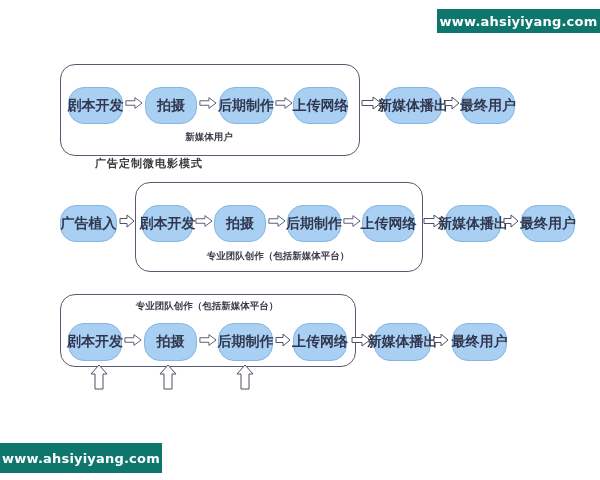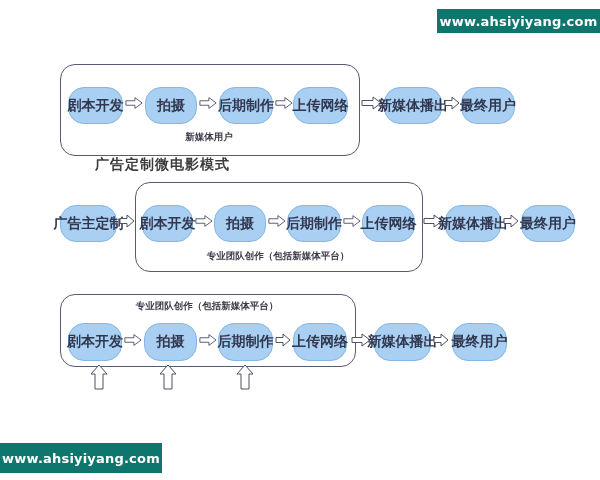--- a/index.html
+++ b/index.html
@@ -15,21 +15,21 @@
   .c1{left:60px;top:64px;width:298px;height:90px;}
   .c2{left:135px;top:182px;width:286px;height:88px;}
   .c3{left:60px;top:294px;width:294px;height:71px;}
 
   .node{position:absolute;background:#a9cff2;border:1px solid #84b7e5;border-radius:16px;
         display:flex;align-items:center;justify-content:center;
         font-size:14px;font-weight:bold;color:#30374e;white-space:nowrap;box-sizing:border-box;}
   .node.big{border-radius:16px;font-size:10px;letter-spacing:2px;}
 
   .clabel{position:absolute;text-align:center;font-size:9.5px;font-weight:bold;color:#3b3b4a;}
-  .caption{position:absolute;font-size:14px;font-weight:bold;color:#3d3d3d;letter-spacing:1px;}
+  .caption{position:absolute;font-size:11px;font-weight:bold;color:#3d3d3d;letter-spacing:1px;}
 
   .arr{position:absolute;line-height:0;}
 </style>
 </head>
 <body>
 
 <div class="canvas">
 
   <div class="wmbar wm-top">www.ahsiyiyang.com</div>
   <div class="wmbar wm-bottom">www.ahsiyiyang.com</div>
@@ -52,21 +52,21 @@
   <div class="arr" style="left:361px;top:96px;"><svg width="21" height="14" viewBox="0 0 21 14">
         <polygon points="1,4.5 12,4.5 12,1 20,7 12,13 12,9.5 1,9.5" fill="#fff" stroke="#4f5064" stroke-width="1"></polygon>
       </svg></div>
   <div class="node" style="left:384px;top:87px;width:58px;height:37px;">新媒体播出</div>
   <div class="arr" style="left:444px;top:96px;"><svg width="16" height="14" viewBox="0 0 16 14">
         <polygon points="1,4.5 8,4.5 8,1 15,7 8,13 8,9.5 1,9.5" fill="#fff" stroke="#4f5064" stroke-width="1"></polygon>
       </svg></div>
   <div class="node" style="left:461px;top:87px;width:54px;height:37px;">最终用户</div>
   <div class="caption" style="left:95px;top:156px;">广告定制微电影模式</div>
 
-  <div class="node" style="left:60px;top:205px;width:57px;height:37px;">广告主定制</div>
+  <div class="node" style="left:60px;top:205px;width:57px;height:37px;">广告植入</div>
   <div class="arr" style="left:119px;top:214px;"><svg width="16" height="14" viewBox="0 0 16 14">
         <polygon points="1,4.5 8,4.5 8,1 15,7 8,13 8,9.5 1,9.5" fill="#fff" stroke="#4f5064" stroke-width="1"></polygon>
       </svg></div>
   <div class="container c2"></div>
   <div class="node" style="left:142px;top:205px;width:51px;height:37px;">剧本开发</div>
   <div class="arr" style="left:195px;top:214px;"><svg width="18" height="14" viewBox="0 0 20 14">
         <polygon points="1,4.5 11,4.5 11,1 19,7 11,13 11,9.5 1,9.5" fill="#fff" stroke="#4f5064" stroke-width="1"></polygon>
       </svg></div>
   <div class="node" style="left:214px;top:205px;width:52px;height:37px;">拍摄</div>
   <div class="arr" style="left:268px;top:214px;"><svg width="18" height="14" viewBox="0 0 20 14">

